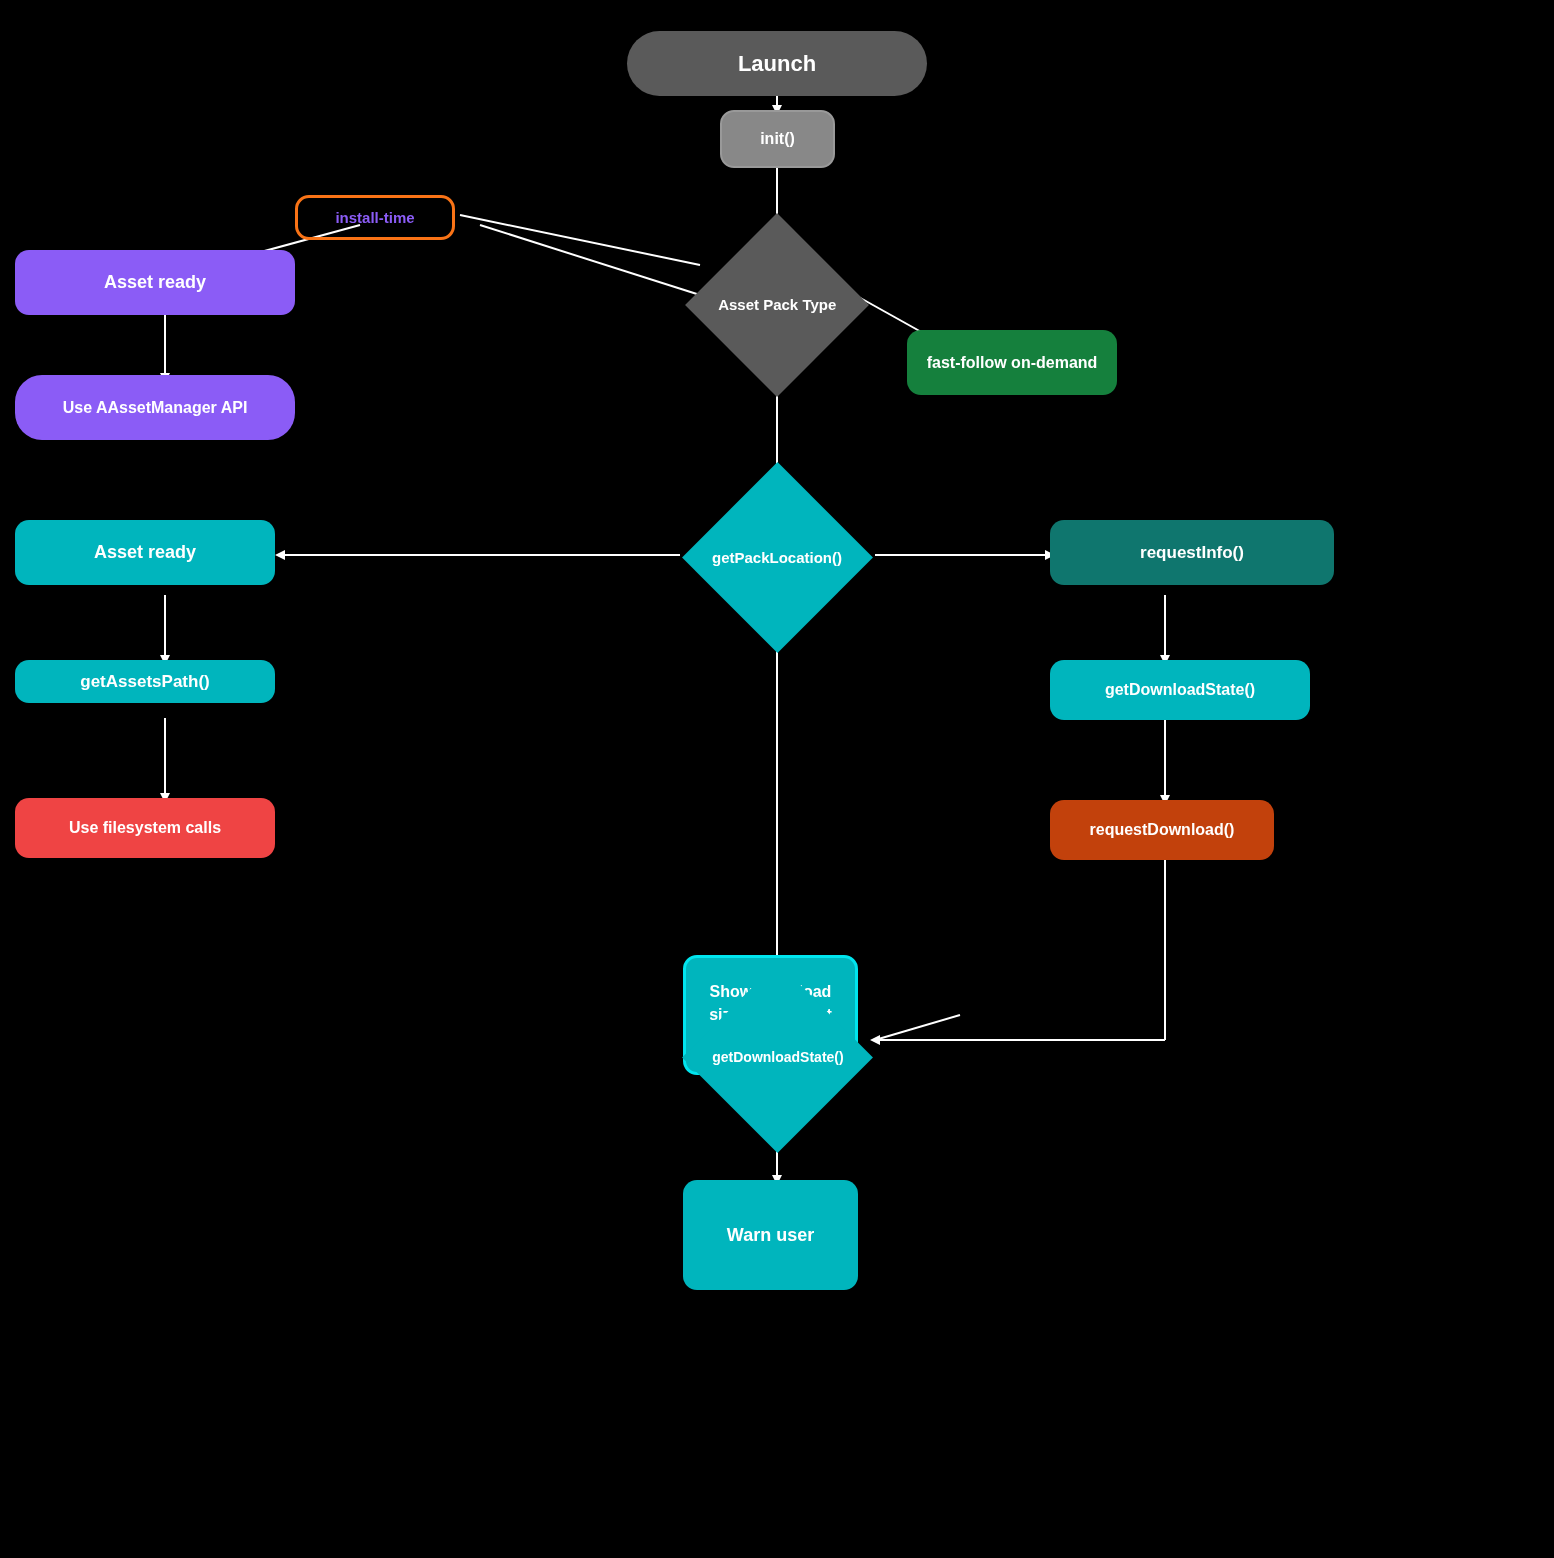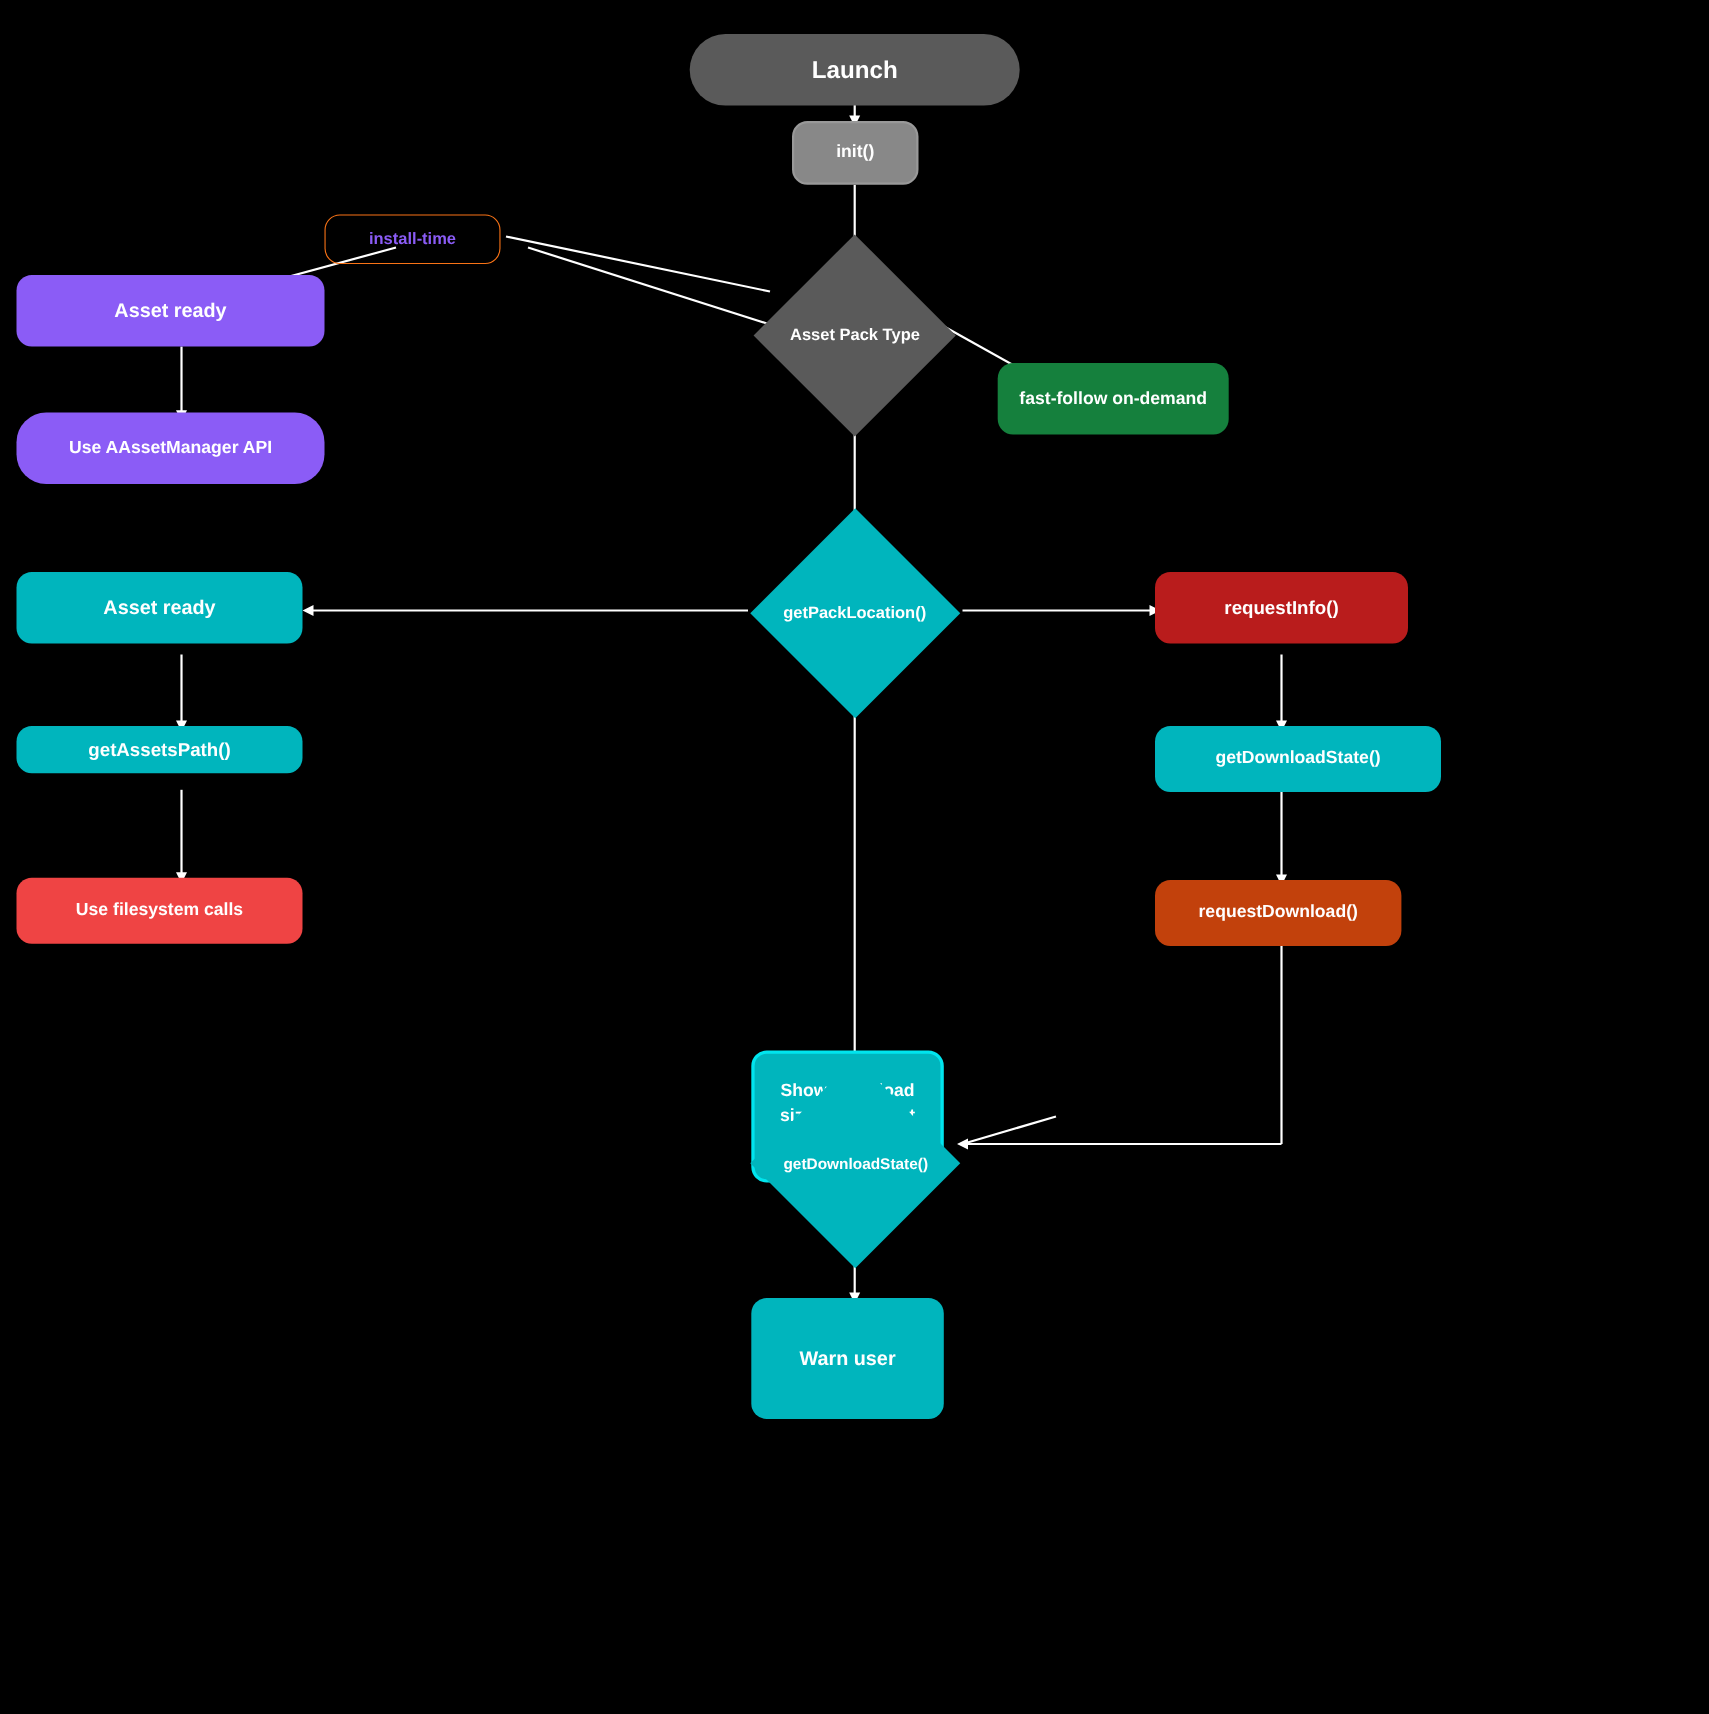--- a/index.html
+++ b/index.html
@@ -130,21 +130,21 @@
   <span>init()</span>
 </div>
 
 <div class="diamond-wrapper" style="left:642px; top:230px; width:270px; height:150px;">
   <div class="diamond" style="width:130px; height:130px; background:#5a5a5a;">
     <span class="diamond-text" style="font-size:15px;">Asset Pack
 Type</span>
   </div>
 </div>
 
-<div class="node rounded-rect" style="left:295px; top:195px; width:160px; height:45px; background:transparent; border:1px solid #f97316; font-size:15px; color:#8b5cf6;">
+<div class="node rounded-rect" style="left:295px; top:195px; width:160px; height:45px; background:transparent; border:3px solid #f97316; font-size:15px; color:#8b5cf6;">
   <span>install-time</span>
 </div>
 
 <div class="node rounded-rect" style="left:907px; top:330px; width:210px; height:65px; background:#15803d; font-size:16px;">
   <span>fast-follow
 on-demand</span>
 </div>
 
 <div class="node rounded-rect" style="left:15px; top:250px; width:280px; height:65px; background:#8b5cf6; font-size:18px;">
   <span>Asset ready</span>
@@ -165,21 +165,21 @@
 </div>
 
 <div class="node rounded-rect" style="left:15px; top:660px; width:260px; height:43px; background:#00b5bd; font-size:17px;">
   <span>getAssetsPath()</span>
 </div>
 
 <div class="node rounded-rect" style="left:15px; top:798px; width:260px; height:60px; background:#ef4444; font-size:16px;">
   <span>Use filesystem calls</span>
 </div>
 
-<div class="node rounded-rect" style="left:1050px; top:520px; width:230px; height:65px; background:#b91c1c; font-size:17px;">
+<div class="node rounded-rect" style="left:1050px; top:520px; width:284px; height:65px; background:#0f766e; font-size:17px;">
   <span>requestInfo()</span>
 </div>
 
 <div class="node rounded-rect" style="left:1050px; top:660px; width:260px; height:60px; background:#00b5bd; font-size:16px;">
   <span>getDownloadState()</span>
 </div>
 
 <div class="node rounded-rect" style="left:683px; top:955px; width:175px; height:120px; background:#00b5bd; border:3px solid #00e5ee; font-size:16px; line-height:1.4; padding:10px;">
   <span>Show
 download

